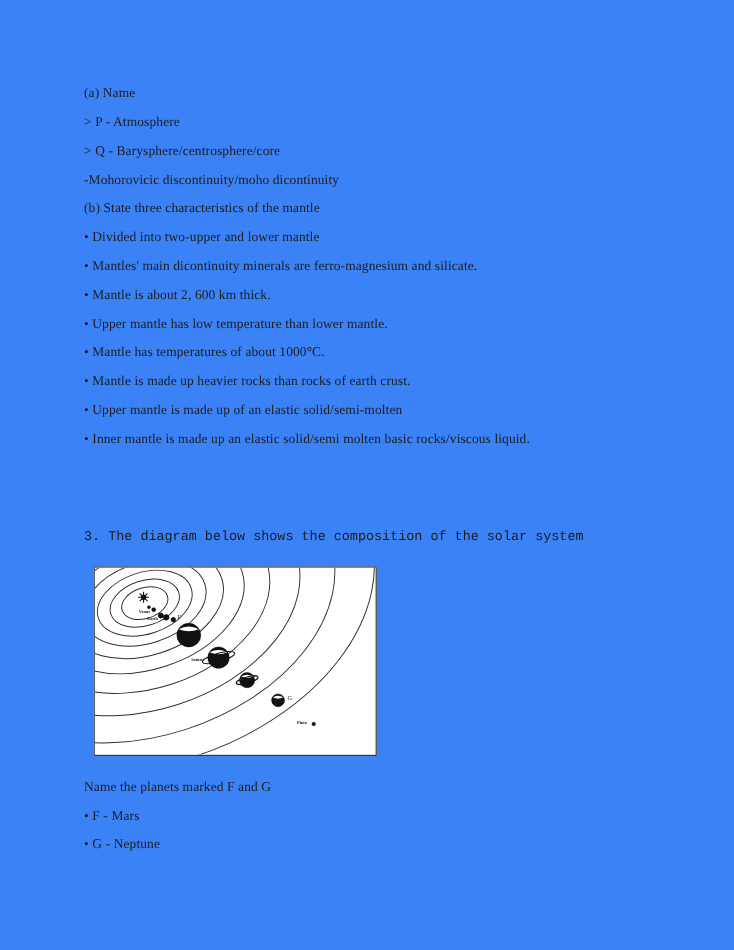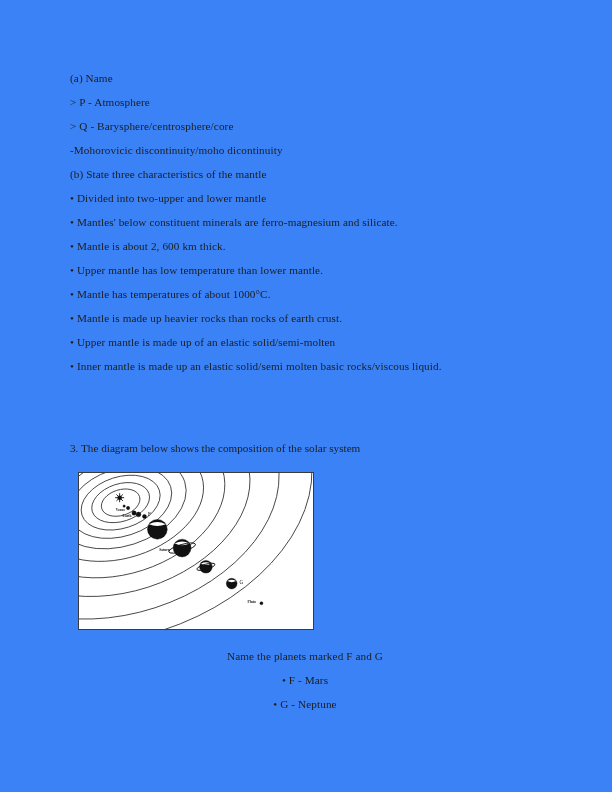--- a/index.html
+++ b/index.html
@@ -31,20 +31,21 @@
     letter-spacing: 0.1px;
   }
   .section-head {
     position: absolute;
     left: 70px;
     top: 436px;
     font-size: 11.2px;
     line-height: 24px;
     color: #1d1d1d;
     white-space: pre;
+    font-family: Liberation Mono, monospace;
   }
   .figure-wrap {
     position: absolute;
     left: 78px;
     top: 472px;
     width: 236px;
     height: 158px;
   }
   .figure-box {
     position: absolute;
@@ -60,21 +61,20 @@
     top: 0;
     width: 100%;
     height: 100%;
     display: block;
   }
   .tail-text {
     position: absolute;
     left: 70px;
     top: 644px;
     width: 470px;
-    text-align: center;
   }
   .orbit {
     fill: none;
     stroke: #2e2e2e;
     stroke-width: 0.8;
   }
   .planet-body {
     fill: #111111;
     stroke: #000000;
     stroke-width: 0.4;
@@ -108,21 +108,21 @@
 
 <div class="page">
 
   <div class="body-text">
     <div class="line">(a) Name</div>
     <div class="line">&gt; P - Atmosphere</div>
     <div class="line">&gt; Q - Barysphere/centrosphere/core</div>
     <div class="line">-Mohorovicic discontinuity/moho dicontinuity</div>
     <div class="line">(b) State three characteristics of the mantle</div>
     <div class="line">• Divided into two-upper and lower mantle</div>
-    <div class="line">• Mantles' below constituent minerals are ferro-magnesium and silicate.</div>
+    <div class="line">• Mantles' main dicontinuity minerals are ferro-magnesium and silicate.</div>
     <div class="line">• Mantle is about 2, 600 km thick.</div>
     <div class="line">• Upper mantle has low temperature than lower mantle.</div>
     <div class="line">• Mantle has temperatures of about 1000°C.</div>
     <div class="line">• Mantle is made up heavier rocks than rocks of earth crust.</div>
     <div class="line">• Upper mantle is made up of an elastic solid/semi-molten</div>
     <div class="line">• Inner mantle is made up an elastic solid/semi molten basic rocks/viscous liquid.</div>
   </div>
 
   <div class="section-head">3. The diagram below shows the composition of the solar system</div>
 

